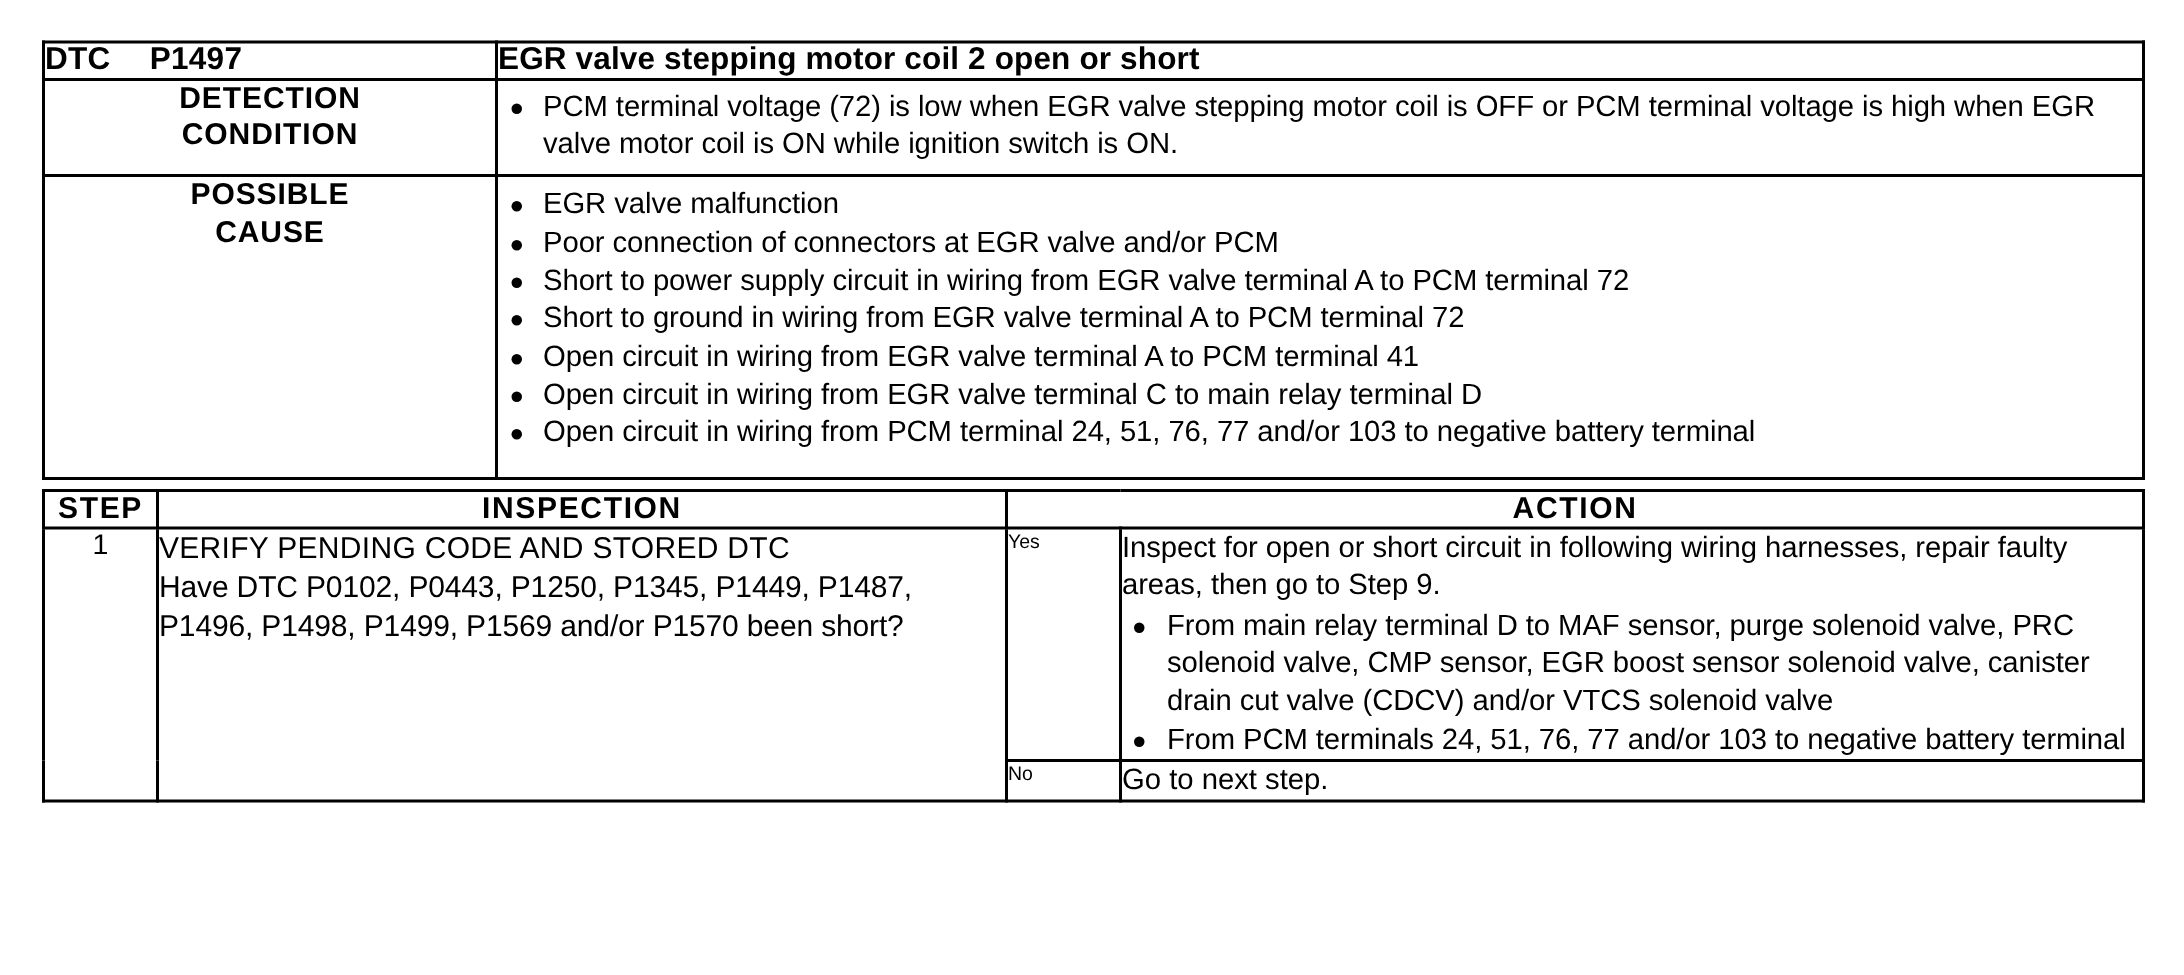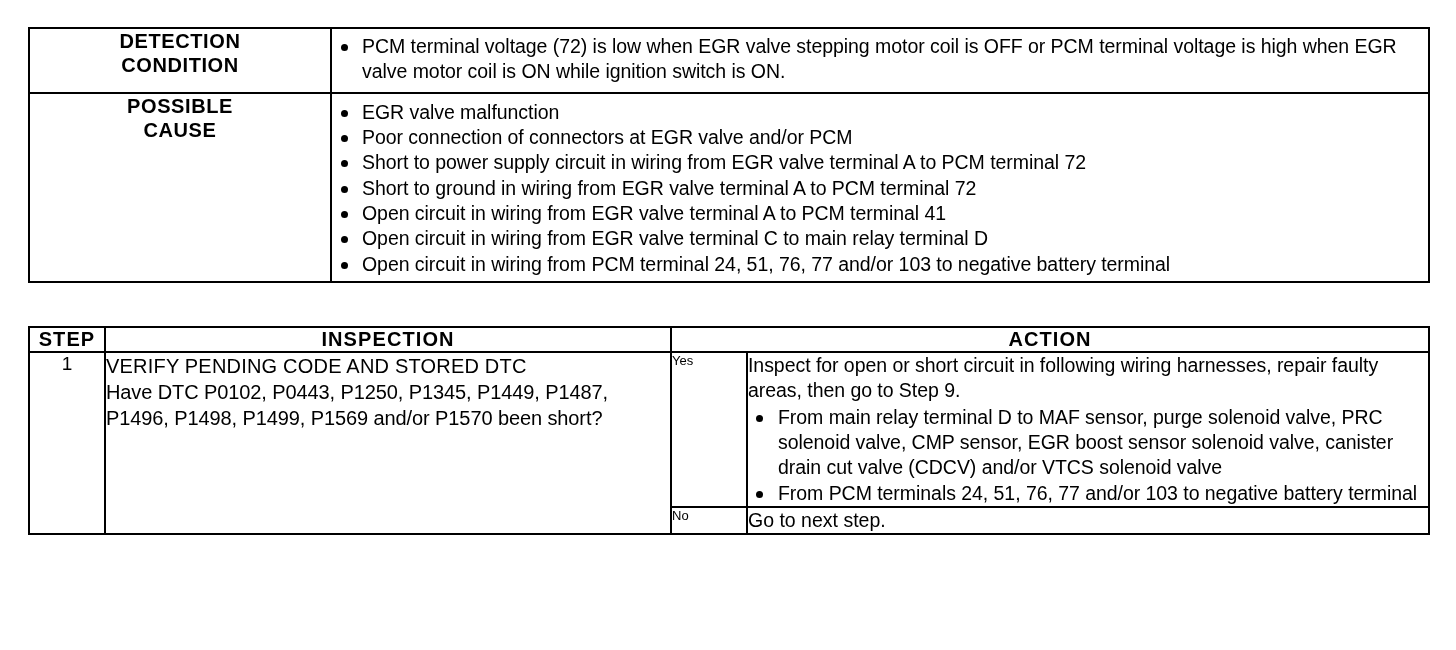--- a/index.html
+++ b/index.html
@@ -189,39 +189,49 @@
 
 <div id="sheet">
 
   <table id="table-upper" class="dtc-table">
     <colgroup>
       <col style="width:302px">
       <col style="width:1098px">
     </colgroup>
     <tbody>
 
+      <tr>
+        <td class="cell-pad">
+          <div class="lbl-dtc">
+            <span>DTC</span><span class="code">P1497</span>
+          </div>
+        </td>
+        <td class="cell-pad">
+          <div class="title-text">EGR valve stepping motor coil 2 open or short</div>
+        </td>
+      </tr>
 
       <tr>
         <td class="rowlabel rowlabel-mid" style="width:220px">
           <div>DETECTION</div>
           <div>CONDITION</div>
         </td>
         <td style="padding:5px 12px 7px 4px">
           <ul class="bullets detection-list">
             <li>PCM terminal voltage (72) is low when EGR valve stepping motor coil is OFF or PCM terminal voltage is high when EGR valve motor coil is ON while ignition switch is ON.</li>
           </ul>
         </td>
       </tr>
 
       <tr>
         <td class="rowlabel rowlabel-mid">
           <div>POSSIBLE</div>
           <div>CAUSE</div>
         </td>
-        <td style="padding:6px 12px 4px 4px">
+        <td style="padding:6px 12px 16px 4px">
           <ul class="bullets cause-list">
             <li class="nowrap">EGR valve malfunction</li>
             <li class="nowrap">Poor connection of connectors at EGR valve and/or PCM</li>
             <li class="nowrap">Short to power supply circuit in wiring from EGR valve terminal A to PCM terminal 72</li>
             <li class="nowrap">Short to ground in wiring from EGR valve terminal A to PCM terminal 72</li>
             <li class="nowrap">Open circuit in wiring from EGR valve terminal A to PCM terminal 41</li>
             <li class="nowrap">Open circuit in wiring from EGR valve terminal C to main relay terminal D</li>
             <li class="nowrap">Open circuit in wiring from PCM terminal 24, 51, 76, 77 and/or 103 to negative battery terminal</li>
           </ul>
         </td>

